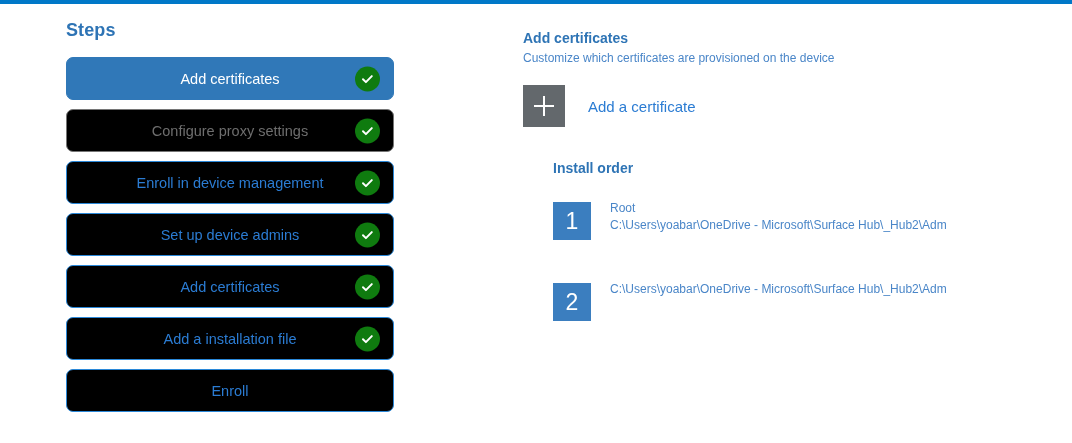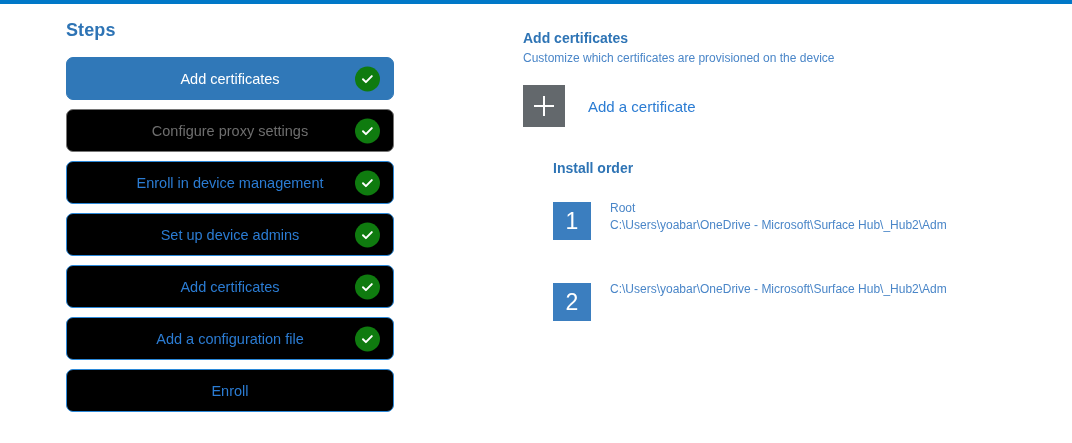--- a/index.html
+++ b/index.html
@@ -225,21 +225,21 @@
       </div>
       <div class="step-btn">
         <span class="step-label">Add certificates</span>
         <span class="check">
           <svg width="15" height="15" viewBox="0 0 16 16" aria-hidden="true">
             <path d="M3.2 8.3 L6.3 11.3 L12.6 4.9" fill="none" stroke="#ffffff" stroke-width="2.1" stroke-linecap="round" stroke-linejoin="round"></path>
           </svg>
         </span>
       </div>
       <div class="step-btn">
-        <span class="step-label">Add a configuration file</span>
+        <span class="step-label">Add a installation file</span>
         <span class="check">
           <svg width="15" height="15" viewBox="0 0 16 16" aria-hidden="true">
             <path d="M3.2 8.3 L6.3 11.3 L12.6 4.9" fill="none" stroke="#ffffff" stroke-width="2.1" stroke-linecap="round" stroke-linejoin="round"></path>
           </svg>
         </span>
       </div>
       <div class="step-btn">
         <span class="step-label">Enroll</span>
       </div>
     </div>

